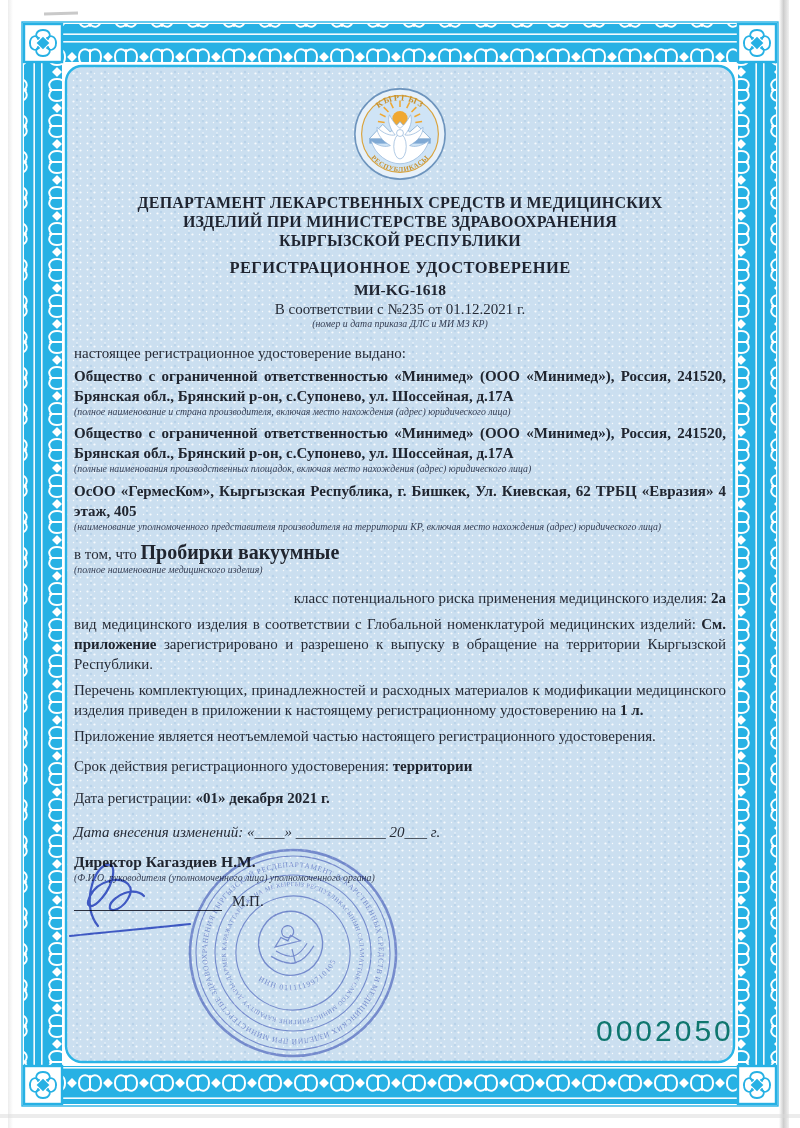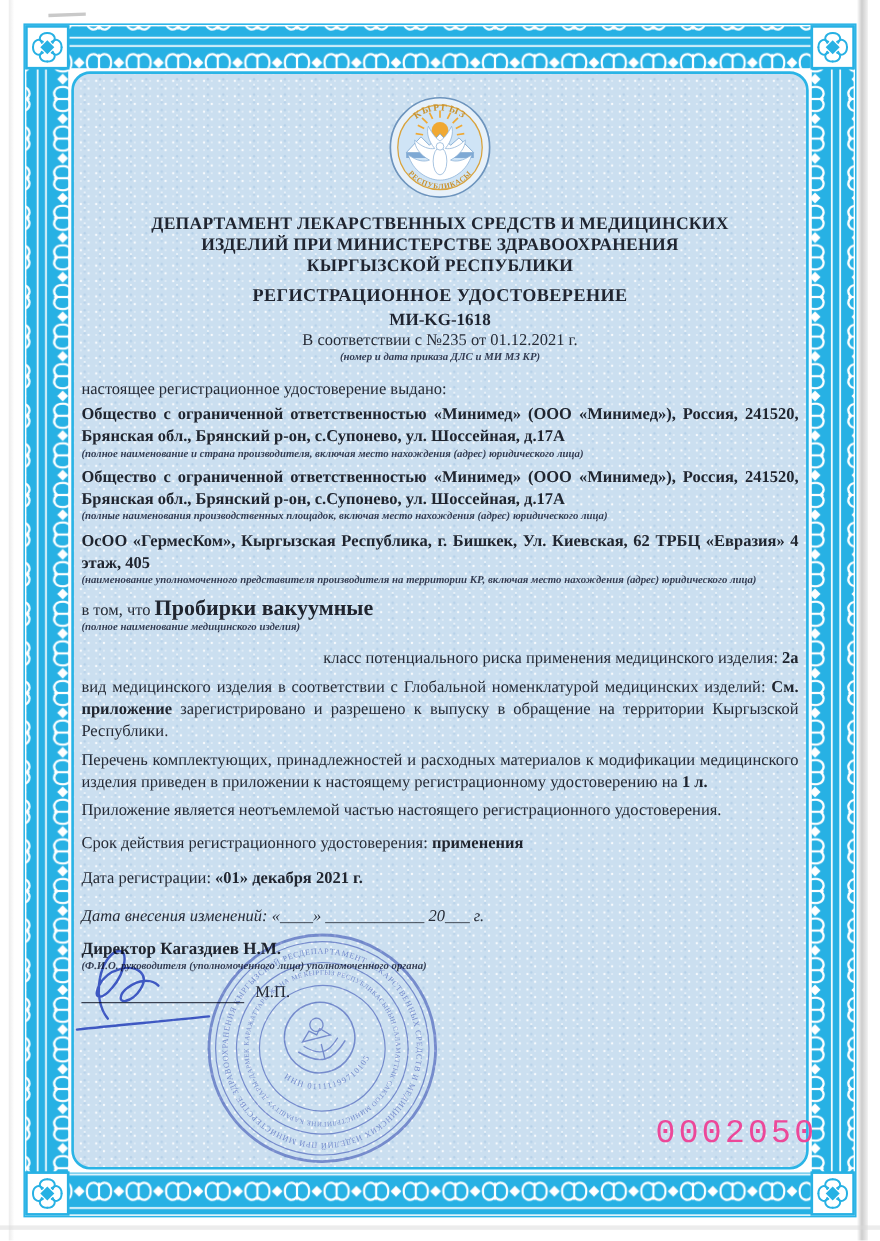--- a/index.html
+++ b/index.html
@@ -17,34 +17,34 @@
   .streak{position:absolute;left:44px;top:12px;width:34px;height:3px;background:#9d9d9d;
           opacity:.55;transform:rotate(-2deg);}
   
   .content{position:absolute;left:74px;top:66px;width:652px;color:#262b36;font-size:15px;line-height:20px;}
   .center{text-align:center;}
   .emblem-wrap{width:96px;margin:20px auto 0 auto;}
   .org-title{margin-top:6px;font-weight:bold;font-size:16px;line-height:19px;color:#1f2430;letter-spacing:.2px;}
   .doc-title{margin-top:8px;font-weight:bold;font-size:16.5px;line-height:20px;color:#1f2430;letter-spacing:.4px;}
   .doc-number{margin-top:2px;font-weight:bold;font-size:15.5px;line-height:19px;color:#1f2430;}
   .order-line{margin-top:1px;font-size:15px;line-height:18px;}
-  .caption{font-style:italic;font-size:9.8px;line-height:11px;color:#333c52;font-weight:bold;}
+  .caption{font-style:italic;font-size:9.8px;line-height:11px;color:#333c52;}
   .p{ text-align:justify; }
   .pb{font-weight:bold;color:#20252f;}
   .issued{margin-top:14px;}
   .mt3{margin-top:3px;} .mt6{margin-top:6px;} .mt7{margin-top:7px;}
   .mt10{margin-top:10px;} .mt12{margin-top:12px;} .mt13{margin-top:13px;text-align:right;} .mt14{margin-top:14px;font-style:italic;}
   .product-line{margin-top:10px;}
   .product-name{font-weight:bold;font-size:20px;color:#20252f;}
   .sign-row{margin-top:8px;display:flex;align-items:flex-end;}
   .sign-line{display:inline-block;width:148px;border-bottom:1.4px solid #2b3040;height:16px;}
   .mp{margin-left:10px;font-size:15px;color:#262b36;}
   .director{font-weight:bold;font-size:15.5px;color:#20252f;}
-  .serial{position:absolute;left:596px;top:1014px;font-family:Liberation Mono, monospace;
-          font-size:30px;letter-spacing:3px;color:#ec4899;}
+  .serial{position:absolute;left:596px;top:1014px;font-family:Liberation Sans, sans-serif;
+          font-size:30px;letter-spacing:3px;color:#0f766e;}
   .seal{position:absolute;left:183px;top:843px;opacity:.6;mix-blend-mode:multiply;}
   .signature{position:absolute;left:62px;top:850px;opacity:.85;mix-blend-mode:multiply;}
 </style>
 </head>
 <body>
 
 <div class="page">
 
   <svg class="bg-frame" width="800" height="1128" viewBox="0 0 800 1128">
     <defs>
@@ -182,21 +182,21 @@
       <span>вид медицинского изделия в соответствии с Глобальной номенклатурой медицинских изделий: </span><span class="pb">См. приложение</span><span> зарегистрировано и разрешено к выпуску в обращение на территории Кыргызской Республики.</span>
     </div>
 
     <div class="p mt6">
       <span>Перечень комплектующих, принадлежностей и расходных материалов к модификации медицинского изделия приведен в приложении к настоящему регистрационному удостоверению на </span><span class="pb">1 л.</span>
     </div>
 
     <div class="mt6">Приложение является неотъемлемой частью настоящего регистрационного удостоверения.</div>
 
     <div class="mt10">
-      <span>Срок действия регистрационного удостоверения: </span><span class="pb">применения</span>
+      <span>Срок действия регистрационного удостоверения: </span><span class="pb">территории</span>
     </div>
 
     <div class="mt12">
       <span>Дата регистрации: </span><span class="pb">«01» декабря 2021 г.</span>
     </div>
 
     <div class="mt14">Дата внесения изменений: «____» ____________ 20___ г.</div>
 
     <div class="director mt10">Директор Кагаздиев Н.М.</div>
     <div class="caption">(Ф.И.О. руководителя (уполномоченного лица) уполномоченного органа)</div>

